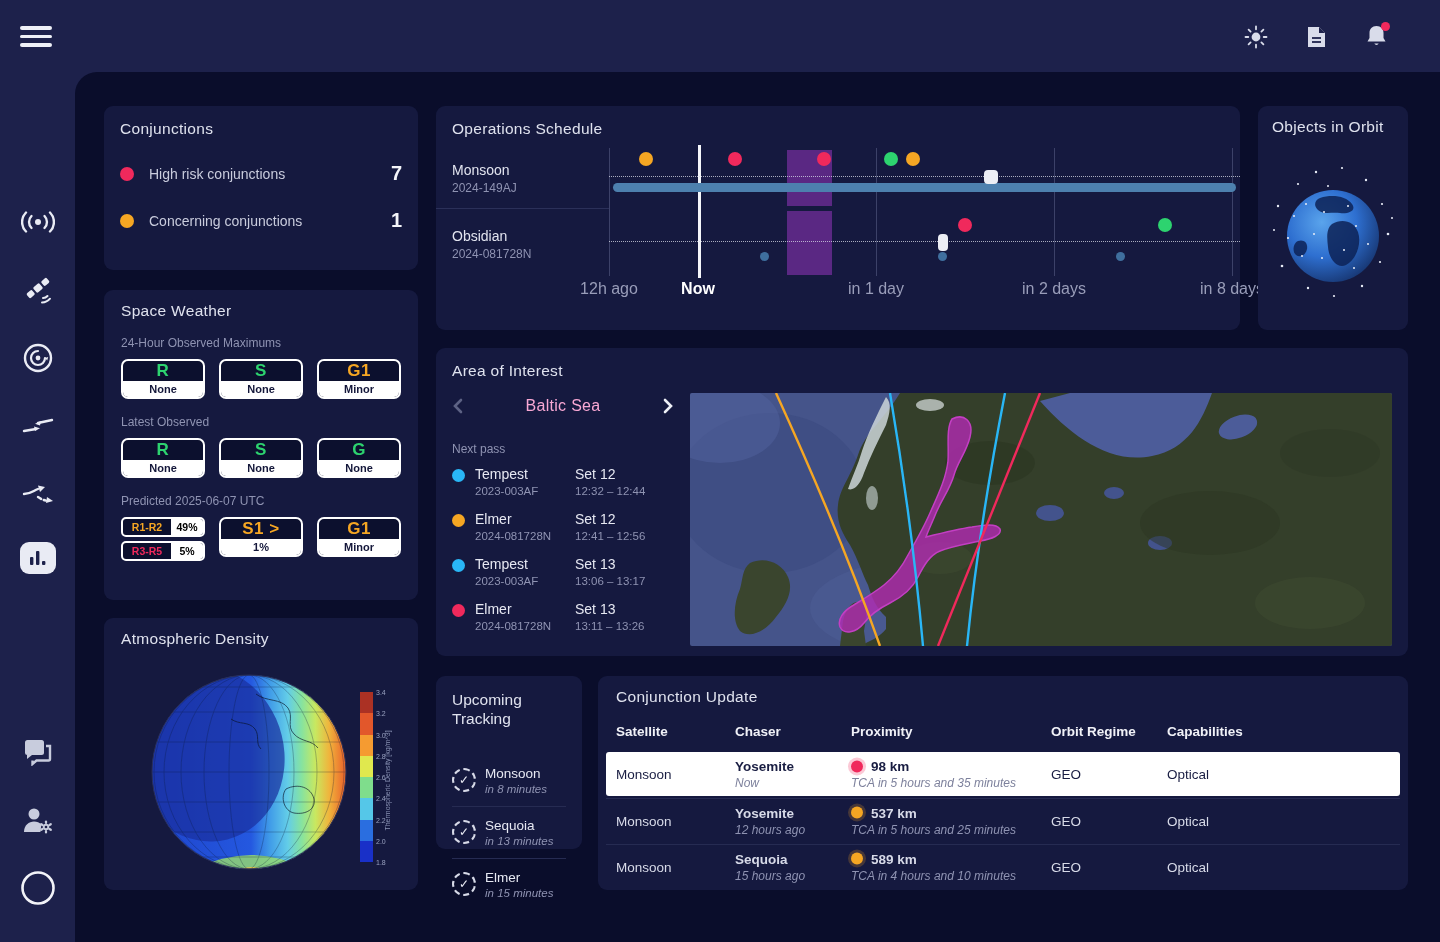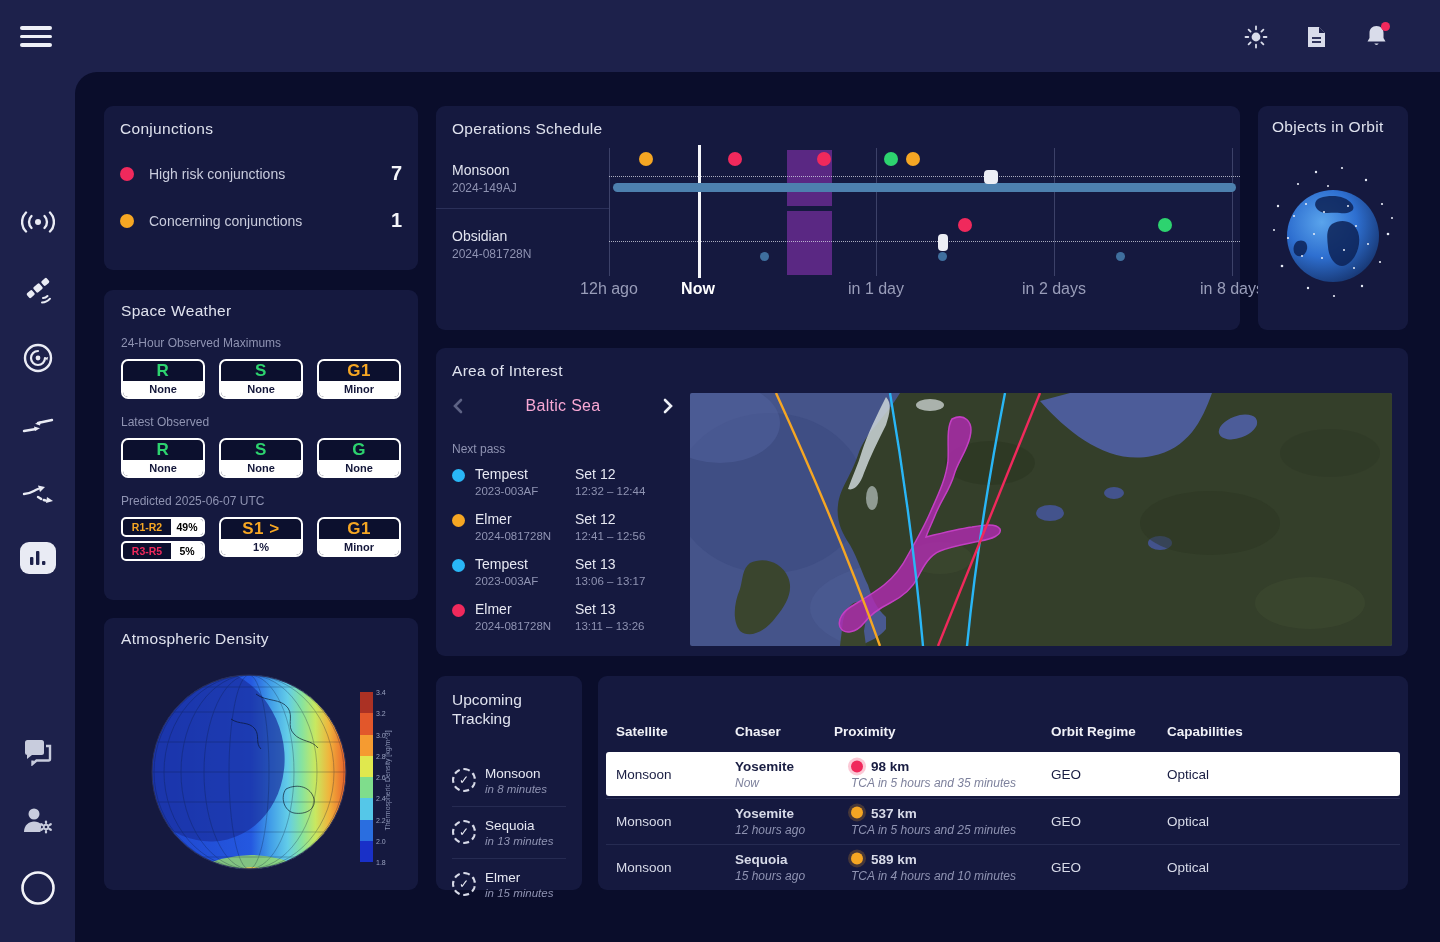--- a/index.html
+++ b/index.html
@@ -29,21 +29,21 @@
   
   .card { position:absolute; background:#15193f; border-radius:9px; }
   .card-title { font-size:15.5px; color:#dfe2ee; letter-spacing:.3px; }
 
   #card-conjunctions { left:29px; top:34px; width:314px; height:164px; padding:14px 16px; }
   #card-spaceweather { left:29px; top:218px; width:314px; height:310px; padding:12px 17px; }
   #card-atmos        { left:29px; top:546px; width:314px; height:272px; padding:12px 17px; }
   #card-ops          { left:361px; top:34px; width:804px; height:224px; }
   #card-orbit        { left:1183px; top:34px; width:150px; height:224px; padding:12px 14px; }
   #card-aoi          { left:361px; top:276px; width:972px; height:308px; }
-  #card-tracking     { left:361px; top:604px; width:146px; height:214px; padding:14px 16px; }
+  #card-tracking     { left:361px; top:604px; width:146px; height:173px; padding:14px 16px; }
   #card-conjupdate   { left:523px; top:604px; width:810px; height:214px; padding:12px 18px; }
 
   
   .conj-row { display:flex; align-items:center; margin-top:24px; }
   .dot { border-radius:50%; flex:none; }
   .dot14 { width:14px; height:14px; }
   .conj-row .lbl { margin-left:15px; font-size:14px; color:#c9ccdd; }
   .conj-row .val { margin-left:auto; font-size:20px; color:#f4f5fa; font-weight:bold; }
 
   
@@ -120,21 +120,21 @@
   .cu-row.hl { background:#ffffff; border-radius:3px; }
   .cu-row.plain { border-top:1px solid #262b52; }
   .cu-cell { position:absolute; top:50%; transform:translateY(-50%); font-size:13.5px; color:#d7dae8; }
   .cu-row.hl .cu-cell { color:#191d42; }
   .cu-two .l1 { font-size:13.5px; font-weight:bold; }
   .cu-two .l2 { font-size:12px; font-style:italic; color:#8f93b2; margin-top:2px; }
   .cu-row.hl .cu-two .l2 { color:#7d819c; }
   .prox-l1 { display:flex; align-items:center; gap:8px; font-size:13.5px; font-weight:bold; }
   .pdot12 { width:12px; height:12px; border-radius:50%; box-shadow:0 0 0 3px rgba(240,41,92,.25); }
   .c-sat { left:10px; } .c-cha { left:129px; } .c-pro { left:245px; } .c-orb { left:445px; } .c-cap { left:561px; }
-  .cu-head.c-sat { left:18px; } .cu-head.c-cha { left:137px; } .cu-head.c-pro { left:236px;text-align:right; } .cu-head.c-orb { left:453px; } .cu-head.c-cap { left:569px; }
+  .cu-head.c-sat { left:18px; } .cu-head.c-cha { left:137px; } .cu-head.c-pro { left:253px;text-align:right; } .cu-head.c-orb { left:453px; } .cu-head.c-cap { left:569px; }
 </style>
 </head>
 <body>
 
 <div class="topbar">
   <div class="hamburger">
       <span></span>
       <span></span>
       <span></span>
     </div>
@@ -623,20 +623,21 @@
         <span class="trk-icon">✓</span>
         <span class="trk-txt">
           <div class="trk-nm">Elmer</div>
           <div class="trk-eta">in 15 minutes</div>
         </span>
       </div>
     </div>
   </div>
 
   <div class="card" id="card-conjupdate">
+    <div class="card-title">Conjunction Update</div>
     <div class="cu-head c-sat">Satellite</div>
     <div class="cu-head c-cha">Chaser</div>
     <div class="cu-head c-pro">Proximity</div>
     <div class="cu-head c-orb">Orbit Regime</div>
     <div class="cu-head c-cap">Capabilities</div>
 
     <div class="cu-row hl" style="top:76px">
       <div class="cu-cell c-sat">Monsoon</div>
       <div class="cu-cell c-cha cu-two">
         <div class="l1">Yosemite</div>

